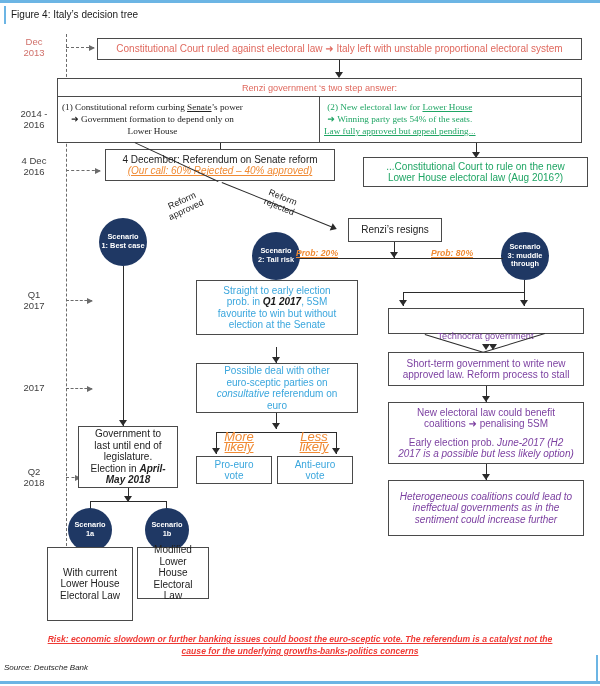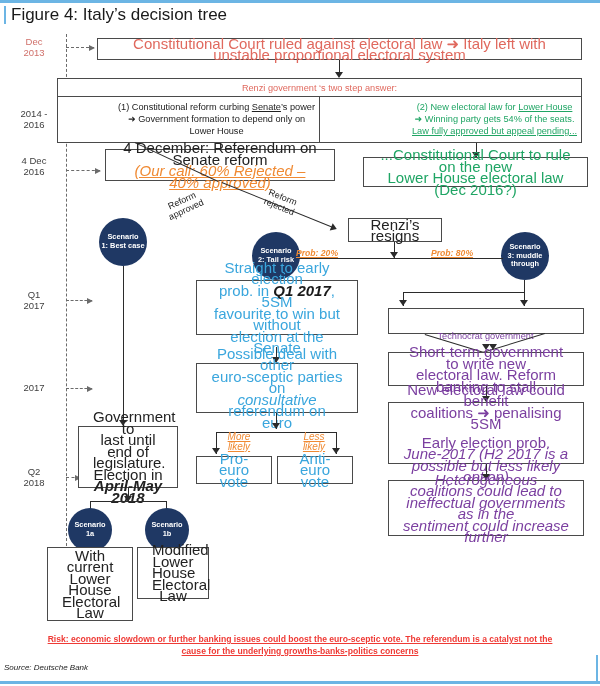--- a/index.html
+++ b/index.html
@@ -7,21 +7,21 @@
     width:600px;height:686px;background:#ffffff;
     font-family:"Liberation Sans", sans-serif;
     -webkit-font-smoothing:antialiased;
   }
   #root{position:relative;width:600px;height:686px;overflow:hidden;background:#fff;}
 
   
   .fig-topline{position:absolute;left:0;top:0;width:600px;height:3px;background:#6cb5e4;}
   .fig-title{
     position:absolute;left:4px;top:6px;width:560px;height:18px;
-    font-size:17px;color:#1a1a1a;line-height:18px;
+    font-size:10px;color:#1a1a1a;line-height:18px;
     border-left:2px solid #6cb5e4;padding-left:5px;box-sizing:border-box;
   }
   .fig-botline{position:absolute;left:0;top:681px;width:600px;height:3px;background:#6cb5e4;}
   .fig-source{
     position:absolute;left:4px;top:663px;font-size:8px;color:#222;
     font-style:italic;
   }
   .fig-rightcap{position:absolute;left:596px;top:655px;width:2px;height:26px;background:#6cb5e4;}
 
   
@@ -35,44 +35,44 @@
     content:"";position:absolute;right:-1px;top:-3.5px;
     border-left:6px solid #6b6b6b;border-top:3.5px solid transparent;
     border-bottom:3.5px solid transparent;
   }
 
   
   .box{
     position:absolute;box-sizing:border-box;
     border:1.2px solid #4a4a4a;background:#fff;
     display:flex;align-items:center;justify-content:center;
-    text-align:center;font-size:15px;line-height:11.5px;color:#222;
-    padding:2px 14px;
+    text-align:center;font-size:10px;line-height:11.5px;color:#222;
+    padding:2px 8px;
   }
   .box.red{color:#e0695e;}
   .box.green{color:#1fa564;}
   .box.blue{color:#3aa6dd;}
   .box.purple{color:#7b3fa0;}
   .box.dark{color:#222;}
   .box .inner{width:100%;}
   .u{text-decoration:underline;}
   .i{font-style:italic;}
   .b{font-weight:bold;}
   .orange{color:#f08a33;}
 
   
   .splitbox{position:absolute;box-sizing:border-box;border:1.2px solid #4a4a4a;background:#fff;}
   .splitbox .head{
     height:17px;display:flex;align-items:center;justify-content:center;
     border-bottom:1.2px solid #4a4a4a;font-size:9.2px;color:#e0695e;
   }
   .splitbox .cols{display:flex;height:calc(100% - 17px);}
   .splitbox .col{
-    flex:1;display:flex;align-items:center;justify-content:flex-end;
-    text-align:center;font-size:9.2px;line-height:11.8px;padding:2px 4px;box-sizing:border-box;
+    flex:1;display:flex;align-items:center;justify-content:flex-start;
+    text-align:center;font-size:9.2px;line-height:11.8px;padding:2px 4px;box-sizing:border-box;font-family:Liberation Serif, serif;
   }
   .splitbox .col.left{color:#222;border-right:1.2px solid #4a4a4a;}
   .splitbox .col.right{color:#1fa564;}
 
   
   .twocell{position:absolute;box-sizing:border-box;border:1.2px solid #4a4a4a;display:flex;background:#fff;}
   .twocell .cell{flex:1;display:flex;align-items:center;justify-content:center;
     text-align:center;font-size:9.2px;line-height:11.5px;color:#7b3fa0;}
   .twocell .cell.first{border-right:1.2px solid #4a4a4a;margin-top:28px;}
 
@@ -94,26 +94,26 @@
   }
   .arrowright{
     position:absolute;width:0;height:0;
     border-top:4px solid transparent;border-bottom:4px solid transparent;
     border-left:6px solid #2b2b2b;
   }
   .diag{position:absolute;transform-origin:0 0;height:0;border-top:1.1px solid #2b2b2b;}
   .difflabel{position:absolute;font-size:9px;color:#222;line-height:10px;}
   .problabel{position:absolute;font-size:8.6px;color:#f08a33;font-style:italic;
              text-decoration:underline;font-weight:bold;}
-  .likely{position:absolute;font-size:10px;color:#f08a33;font-style:italic;
+  .likely{position:absolute;font-size:13px;color:#f08a33;font-style:italic;
           text-decoration:underline;line-height:10px;text-align:center;}
 
   .risknote{
     position:absolute;left:40px;top:633px;width:520px;text-align:center;
-    font-size:8.6px;line-height:12px;color:#ef3a35;
+    font-size:8.6px;line-height:12px;color:#ef3a35;font-style:italic;
     text-decoration:underline;font-weight:bold;
   }
 </style>
 </head>
 <body>
 
 <div id="root">
 
   <div class="fig-topline"></div>
   <div class="fig-title">Figure 4: Italy’s decision tree</div>
@@ -192,21 +192,21 @@
   <div class="box" style="left:105px;top:149px;width:230px;height:32px;">
     <div class="inner">
       <div>4 December: Referendum on Senate reform</div>
       <div class="orange u i">(Our call: 60% Rejected – 40% approved)</div>
     </div>
   </div>
 
   <div class="box green" style="left:363px;top:157px;width:225px;height:30px;">
     <div class="inner">
       <div>...Constitutional Court to rule on the new</div>
-      <div>Lower House electoral law (Dec  2016?)</div>
+      <div>Lower House electoral law (Aug  2016?)</div>
     </div>
   </div>
 
   <div class="diag" style="left:218px;top:182px;width:92px;transform:rotate(205deg);"></div>
 
   <div class="diag" style="left:222px;top:182px;width:120px;transform:rotate(22deg);"></div>
   <div class="arrowright" style="left:331px;top:224px;transform:rotate(22deg);"></div>
 
   <div class="difflabel" style="left:154px;top:195px;transform:rotate(-25deg);width:60px;text-align:center;">
     <span>Reform approved</span>
@@ -309,21 +309,21 @@
   </div>
 
   <div class="diag" style="left:425px;top:334px;width:66px;transform:rotate(17deg);"></div>
   <div class="diag" style="left:545px;top:334px;width:66px;transform:rotate(163deg);"></div>
   <div class="arrowdown" style="left:482px;top:344px;"></div>
   <div class="arrowdown" style="left:489px;top:344px;"></div>
 
   <div class="box purple" style="left:388px;top:352px;width:196px;height:34px;">
     <div class="inner">
       <div>Short-term government to write new</div>
-      <div>electoral law. Reform banking to stall</div>
+      <div>approved law. Reform process to stall</div>
     </div>
   </div>
 
   <div class="vline thin" style="left:486px;top:386px;height:16px;"></div>
   <div class="arrowdown" style="left:482px;top:396px;"></div>
 
   <div class="box purple" style="left:388px;top:402px;width:196px;height:62px;">
     <div class="inner">
       <div>New electoral law could benefit</div>
       <div>coalitions ➜ penalising 5SM</div>

